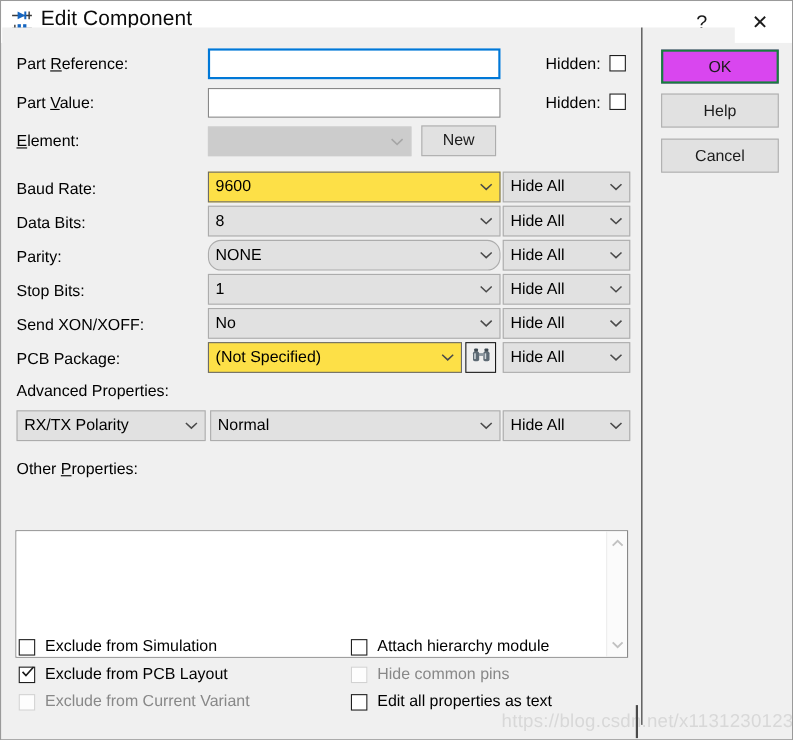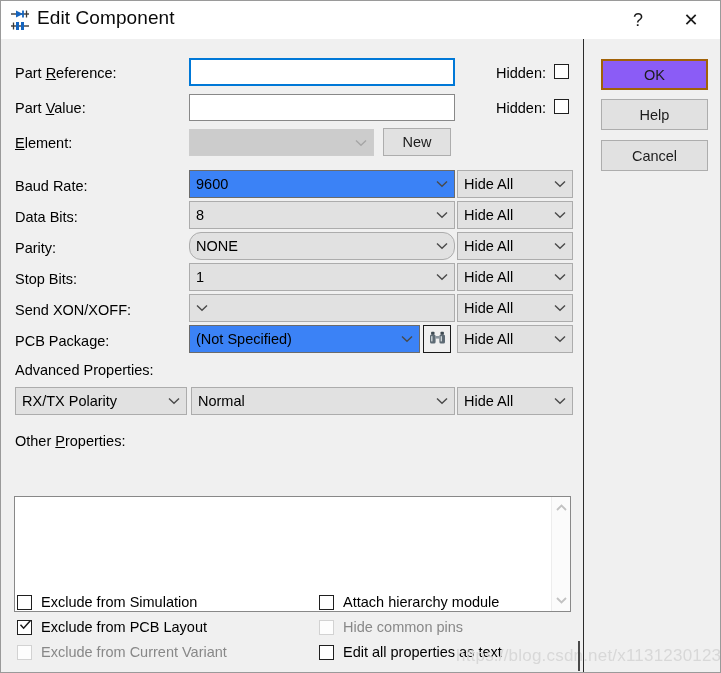--- a/index.html
+++ b/index.html
@@ -57,21 +57,21 @@
   .title-btn .glyph {
     display: block;
     width: 100%; text-align: center;
     line-height: 38px;
     font-size: 18px;
     font-family: "Liberation Sans", sans-serif;
   }
   
   .content {
     position: absolute;
-    left: 1px; top: 38px;
+    left: 1px; top: 24px;
     width: 666px; height: 634px;
     background: #f0f0f0;
   }
   .vsep {
     position: absolute;
     left: 581px; top: 0px;
     width: 1px; height: 634px;
     background: #2b2b2b;
   }
   .label {
@@ -100,21 +100,21 @@
   
   .combo {
     position: absolute;
     box-sizing: border-box;
     border: 1px solid #acacac;
     background: #e1e1e1;
     display: flex;
     align-items: center;
     cursor: default;
   }
-  .combo.white { background: #3b82f6; border-color: #6b6b6b; }
+  .combo.white { background: #fde047; border-color: #6b6b6b; }
   .combo.disabled { background: #cccccc; border-color: #cdcdcd; }
   .combo .txt {
     flex: 1 1 auto;
     padding-left: 6px;
     font-size: 14.5px;
     color: #000;
     white-space: nowrap;
     overflow: hidden;
   }
   .combo.disabled .txt { color: #8d8d8d; }
@@ -135,22 +135,22 @@
     background: #e1e1e1;
     border: 1px solid #adadad;
     font-family: "Liberation Sans", sans-serif;
     font-size: 14.5px;
     color: #1c1c1c;
     text-align: center;
     cursor: default;
     padding: 0;
   }
   .btn.primary {
-    border: 2px solid #a16207;
-    background: #8b5cf6;
+    border: 2px solid #15803d;
+    background: #d946ef;
   }
   .btn.icon-btn {
     background: #efefef;
     border: 1px solid #1a1a1a;
     display: flex; align-items: center; justify-content: center;
   }
   
   .textarea-wrap {
     position: absolute;
     left: 12px; top: 457px;
@@ -346,20 +346,21 @@
       <span class="txt">Hide All</span>
       <span class="chev">
         <svg width="12" height="8" viewBox="0 0 12 8">
             <path d="M1 1.5 L6 6.2 L11 1.5" fill="none" stroke="currentColor" stroke-width="1.4"></path>
           </svg>
       </span>
     </div>
 
     <div class="label" style="left:13px; top:263px;">Send XON/XOFF:</div>
     <div class="combo" style="left:187px; top:255px; width:266px; height:28px;">
+      <span class="txt">No</span>
       <span class="chev">
         <svg width="12" height="8" viewBox="0 0 12 8">
             <path d="M1 1.5 L6 6.2 L11 1.5" fill="none" stroke="currentColor" stroke-width="1.4"></path>
           </svg>
       </span>
     </div>
     <div class="combo" style="left:455px; top:255px; width:116px; height:28px;">
       <span class="txt">Hide All</span>
       <span class="chev">
         <svg width="12" height="8" viewBox="0 0 12 8">

